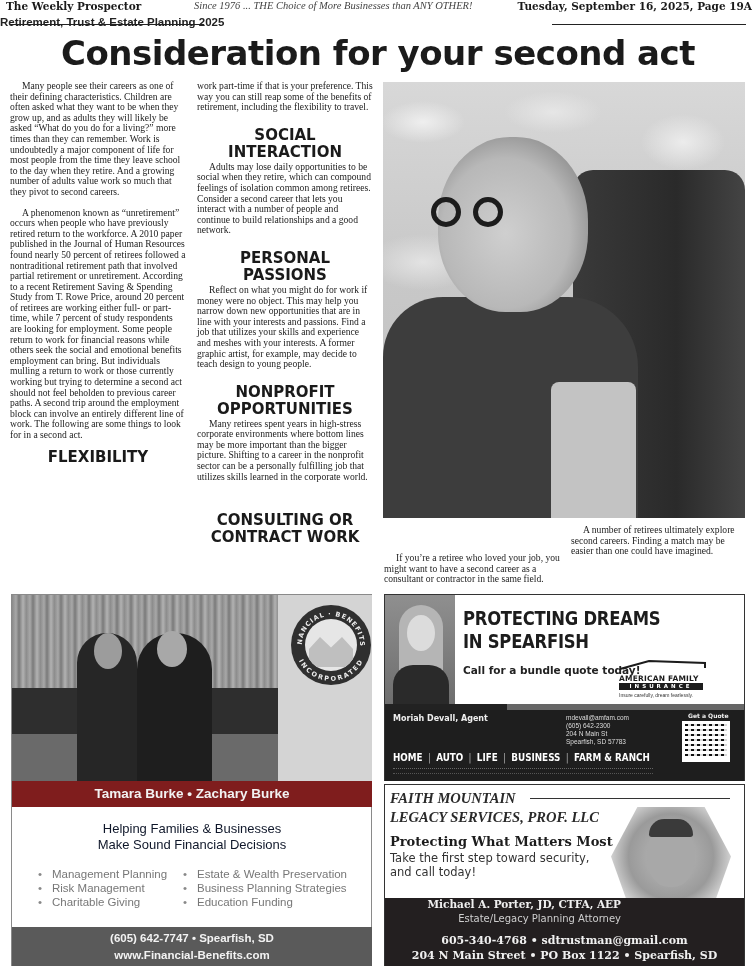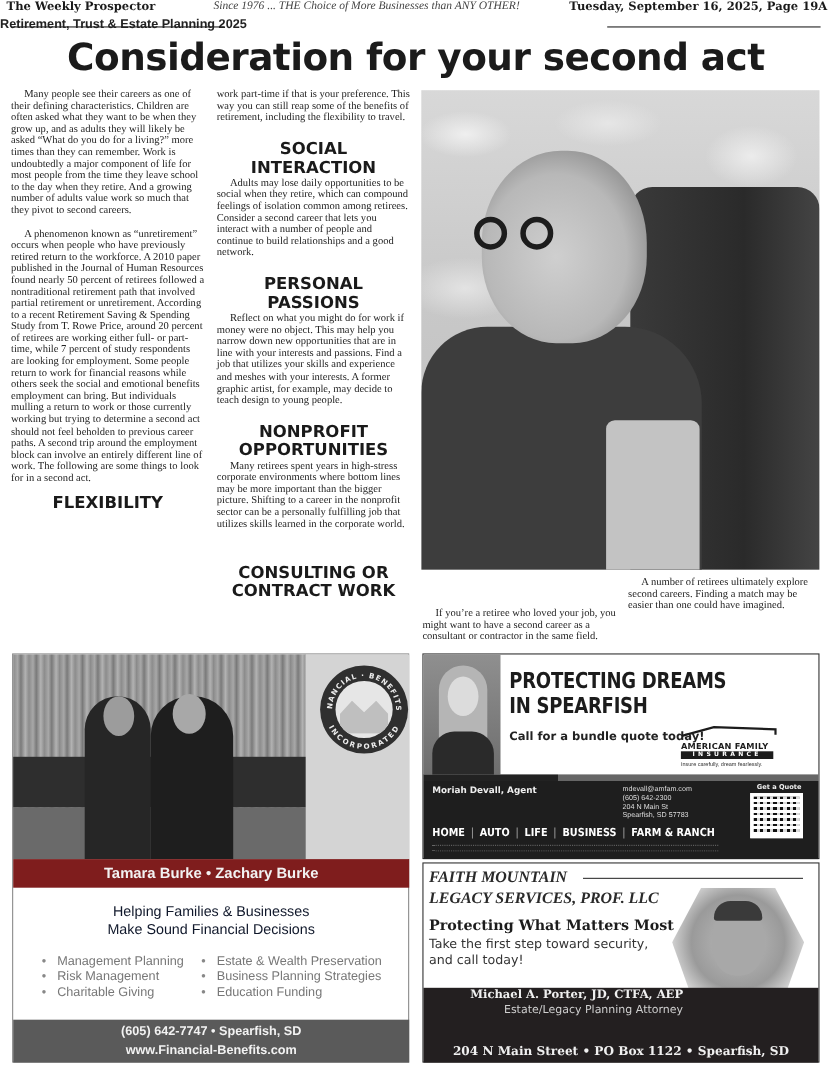--- a/index.html
+++ b/index.html
@@ -249,15 +249,16 @@
     <div>Take the first step toward security,</div>
     <div>and call today!</div>
   </div>
   <div class="portrait">
     <div class="face"></div>
       <div class="hair"></div>
   </div>
   <div class="dark">
     <div class="name">Michael A. Porter, JD, CTFA, AEP</div>
     <div class="role">Estate/Legacy Planning Attorney</div>
+    <div class="line1">605-340-4768 • sdtrustman@gmail.com</div>
     <div class="line2">204 N Main Street • PO Box 1122 • Spearfish, SD</div>
   </div>
 </div>
 
 </body></html>

